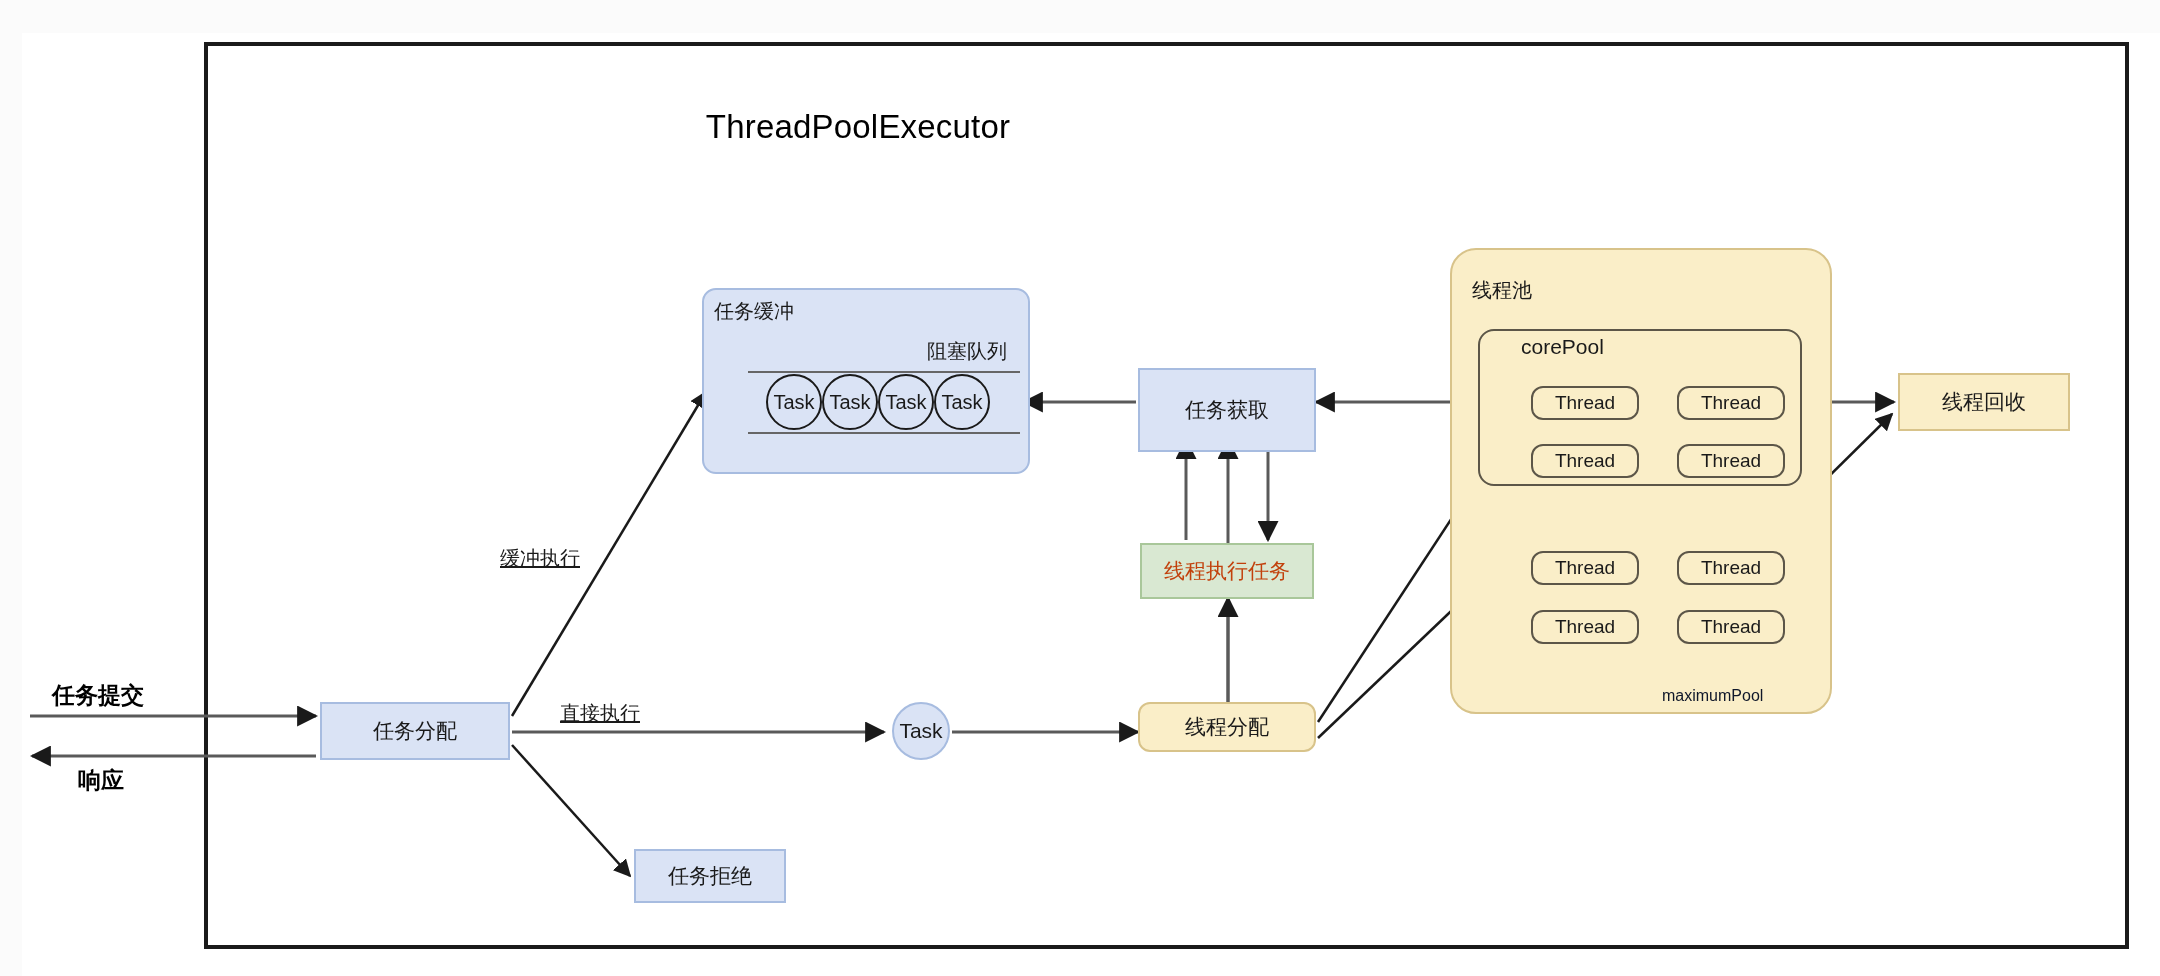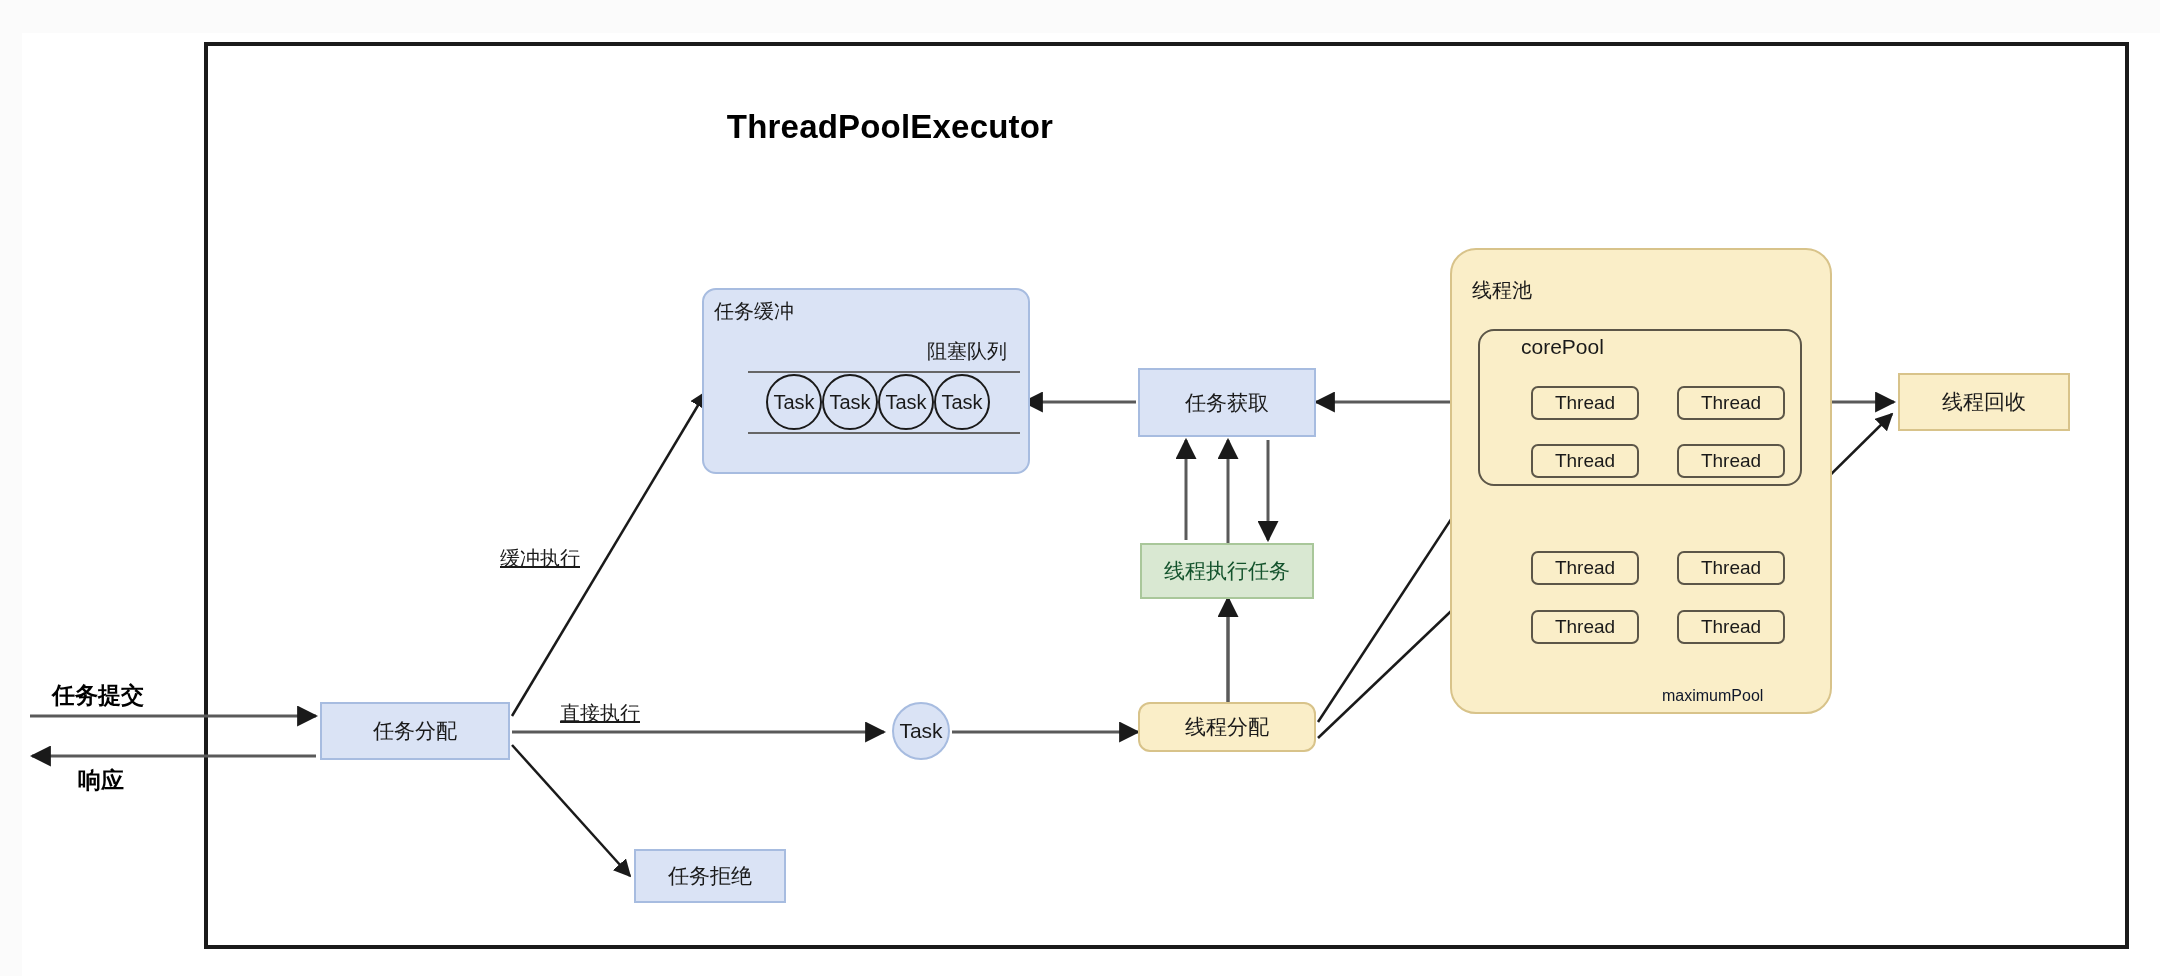--- a/index.html
+++ b/index.html
@@ -46,33 +46,32 @@
     color: #1a1a1a;
   }
   .yellow-box {
     background: #faeec8;
     border: 2px solid #d8c38a;
     color: #1a1a1a;
   }
   .green-box {
     background: #d9e8d2;
     border: 2px solid #a9c79a;
-    color: #14532d;
+    color: #c2410c;
   }
   .diagram-title {
     position: absolute;
     left: 0;
     top: 108px;
     width: 1716px;
     text-align: center;
     font-size: 33px;
-    font-weight: bold;
+    font-weight: normal;
     color: #000000;
     letter-spacing: 0.2px;
-    padding-left: 32px;
   }
   .buffer-panel {
     position: absolute;
     left: 702px; top: 288px;
     width: 328px; height: 186px;
     background: #dae3f5;
     border: 2px solid #a7bce0;
     border-radius: 14px;
     box-sizing: border-box;
   }
@@ -143,21 +142,21 @@
   .maxpool-caption {
     position: absolute;
     left: 1662px; top: 687px;
     font-size: 16px;
     color: #0f172a;
   }
   .thread-chip {
     position: absolute;
     width: 108px; height: 34px;
     border: 2px solid #5c5648;
-    border-radius: 7px;
+    border-radius: 12px;
     background: transparent;
     display: flex;
     align-items: center;
     justify-content: center;
     font-size: 19px;
     color: #1a1a1a;
     box-sizing: border-box;
   }
   .edge-label {
     position: absolute;
@@ -274,21 +273,21 @@
     <span>Task</span>
   </div>
   <div class="task-circle" style="left:934px; top:374px;">
     <span>Task</span>
   </div>
 
   <div class="task-node-circle">
     <span>Task</span>
   </div>
 
-  <div class="node blue-box" style="left:1138px; top:368px; width:178px; height:69px; font-size:21px;text-align:center;">
+  <div class="node blue-box" style="left:1138px; top:368px; width:178px; height:84px; font-size:21px;text-align:center;">
     <span>任务获取</span>
   </div>
 
   <div class="node green-box" style="left:1140px; top:543px; width:174px; height:56px; font-size:21px;">
     <span>线程执行任务</span>
   </div>
 
   <div class="node yellow-box" style="left:1138px; top:702px; width:178px; height:50px; font-size:21px;border-radius:12px;">
     <span>线程分配</span>
   </div>

